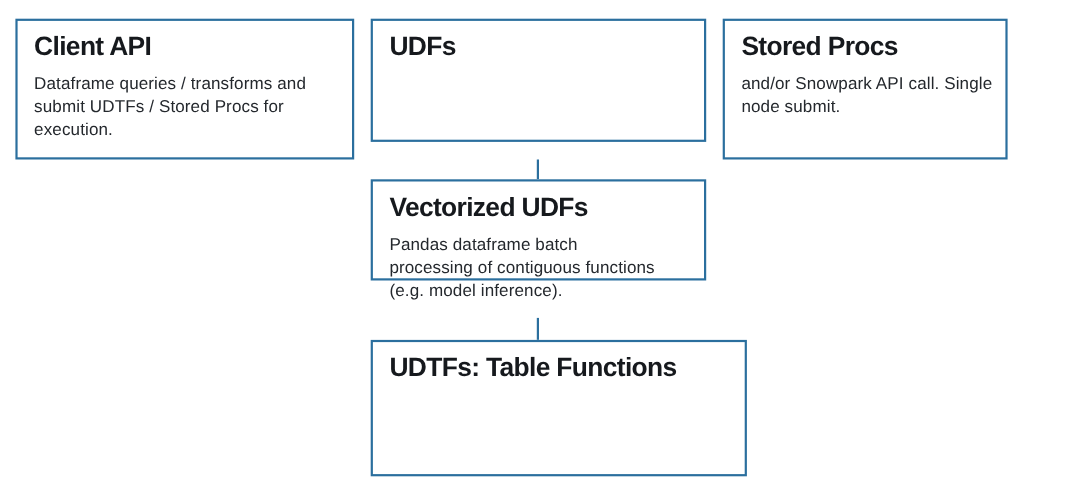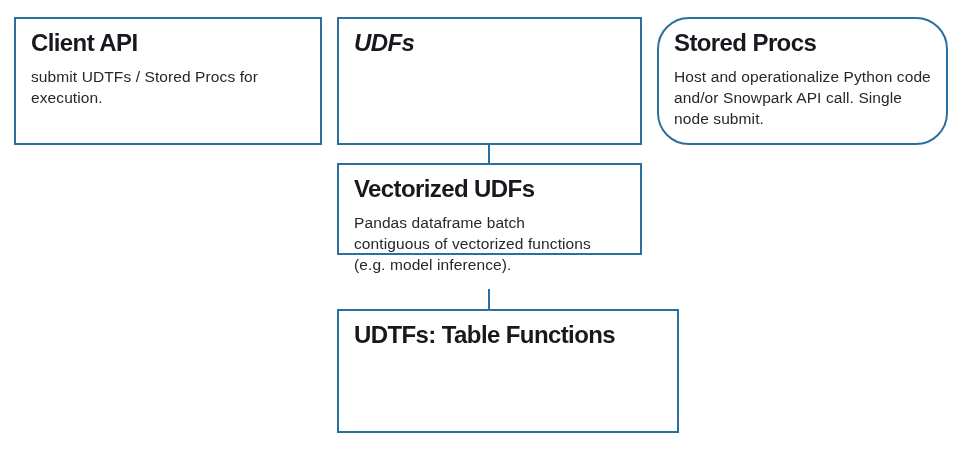--- a/index.html
+++ b/index.html
@@ -20,22 +20,22 @@
     width: 977px; height: 449px;
     background: var(--bg-color);
   }
   .box {
     position: absolute;
     background: #ffffff;
     border: 2px solid var(--line-color);
     padding: 10px 15px 10px 15px;
   }
   #box-client-api   { left: 14px;  top: 17px;  width: 308px; height: 128px; }
-  #box-udfs         { left: 337px; top: 17px;  width: 305px; height: 128px; font-style: italic; }
-  #box-stored-procs { left: 657px; top: 17px;  width: 291px; height: 128px; border-radius: 32px; }
+  #box-udfs         { left: 337px; top: 17px;  width: 305px; height: 112px; }
+  #box-stored-procs { left: 657px; top: 17px;  width: 259px; height: 128px; }
   #box-vectorized   { left: 337px; top: 163px; width: 305px; height: 92px; }
   #box-udtfs        { left: 337px; top: 309px; width: 342px; height: 124px; }
 
   .box-title {
     font-size: 24px;
     font-weight: 700;
     letter-spacing: -0.6px;
     color: var(--title-color);
     line-height: 1.2;
     margin: 0 0 8px 0;
@@ -59,45 +59,45 @@
   #connector-vectorized-udtfs { top: 289px; height: 20px; }
 </style>
 </head>
 <body>
 
 <div class="diagram">
 
   <section class="box" id="box-client-api">
     <h2 class="box-title">Client API</h2>
     <p class="box-desc">
+      <span class="line">Dataframe queries / transforms and</span>
       <span class="line">submit UDTFs / Stored Procs for</span>
       <span class="line">execution.</span>
     </p>
   </section>
 
   <section class="box" id="box-udfs">
     <h2 class="box-title">UDFs</h2>
   </section>
 
   <section class="box" id="box-stored-procs">
     <h2 class="box-title">Stored Procs</h2>
     <p class="box-desc">
-      <span class="line">Host and operationalize Python code</span>
       <span class="line">and/or Snowpark API call. Single</span>
       <span class="line">node submit.</span>
     </p>
   </section>
 
   <div class="connector" id="connector-udfs-vectorized"></div>
 
   <section class="box" id="box-vectorized">
     <h2 class="box-title">Vectorized UDFs</h2>
     <p class="box-desc">
       <span class="line">Pandas dataframe batch</span>
-      <span class="line">contiguous of vectorized functions</span>
+      <span class="line">processing of contiguous functions</span>
       <span class="line">(e.g. model inference).</span>
     </p>
   </section>
 
   <div class="connector" id="connector-vectorized-udtfs"></div>
 
   <section class="box" id="box-udtfs">
     <h2 class="box-title">UDTFs: Table Functions</h2>
   </section>
 

